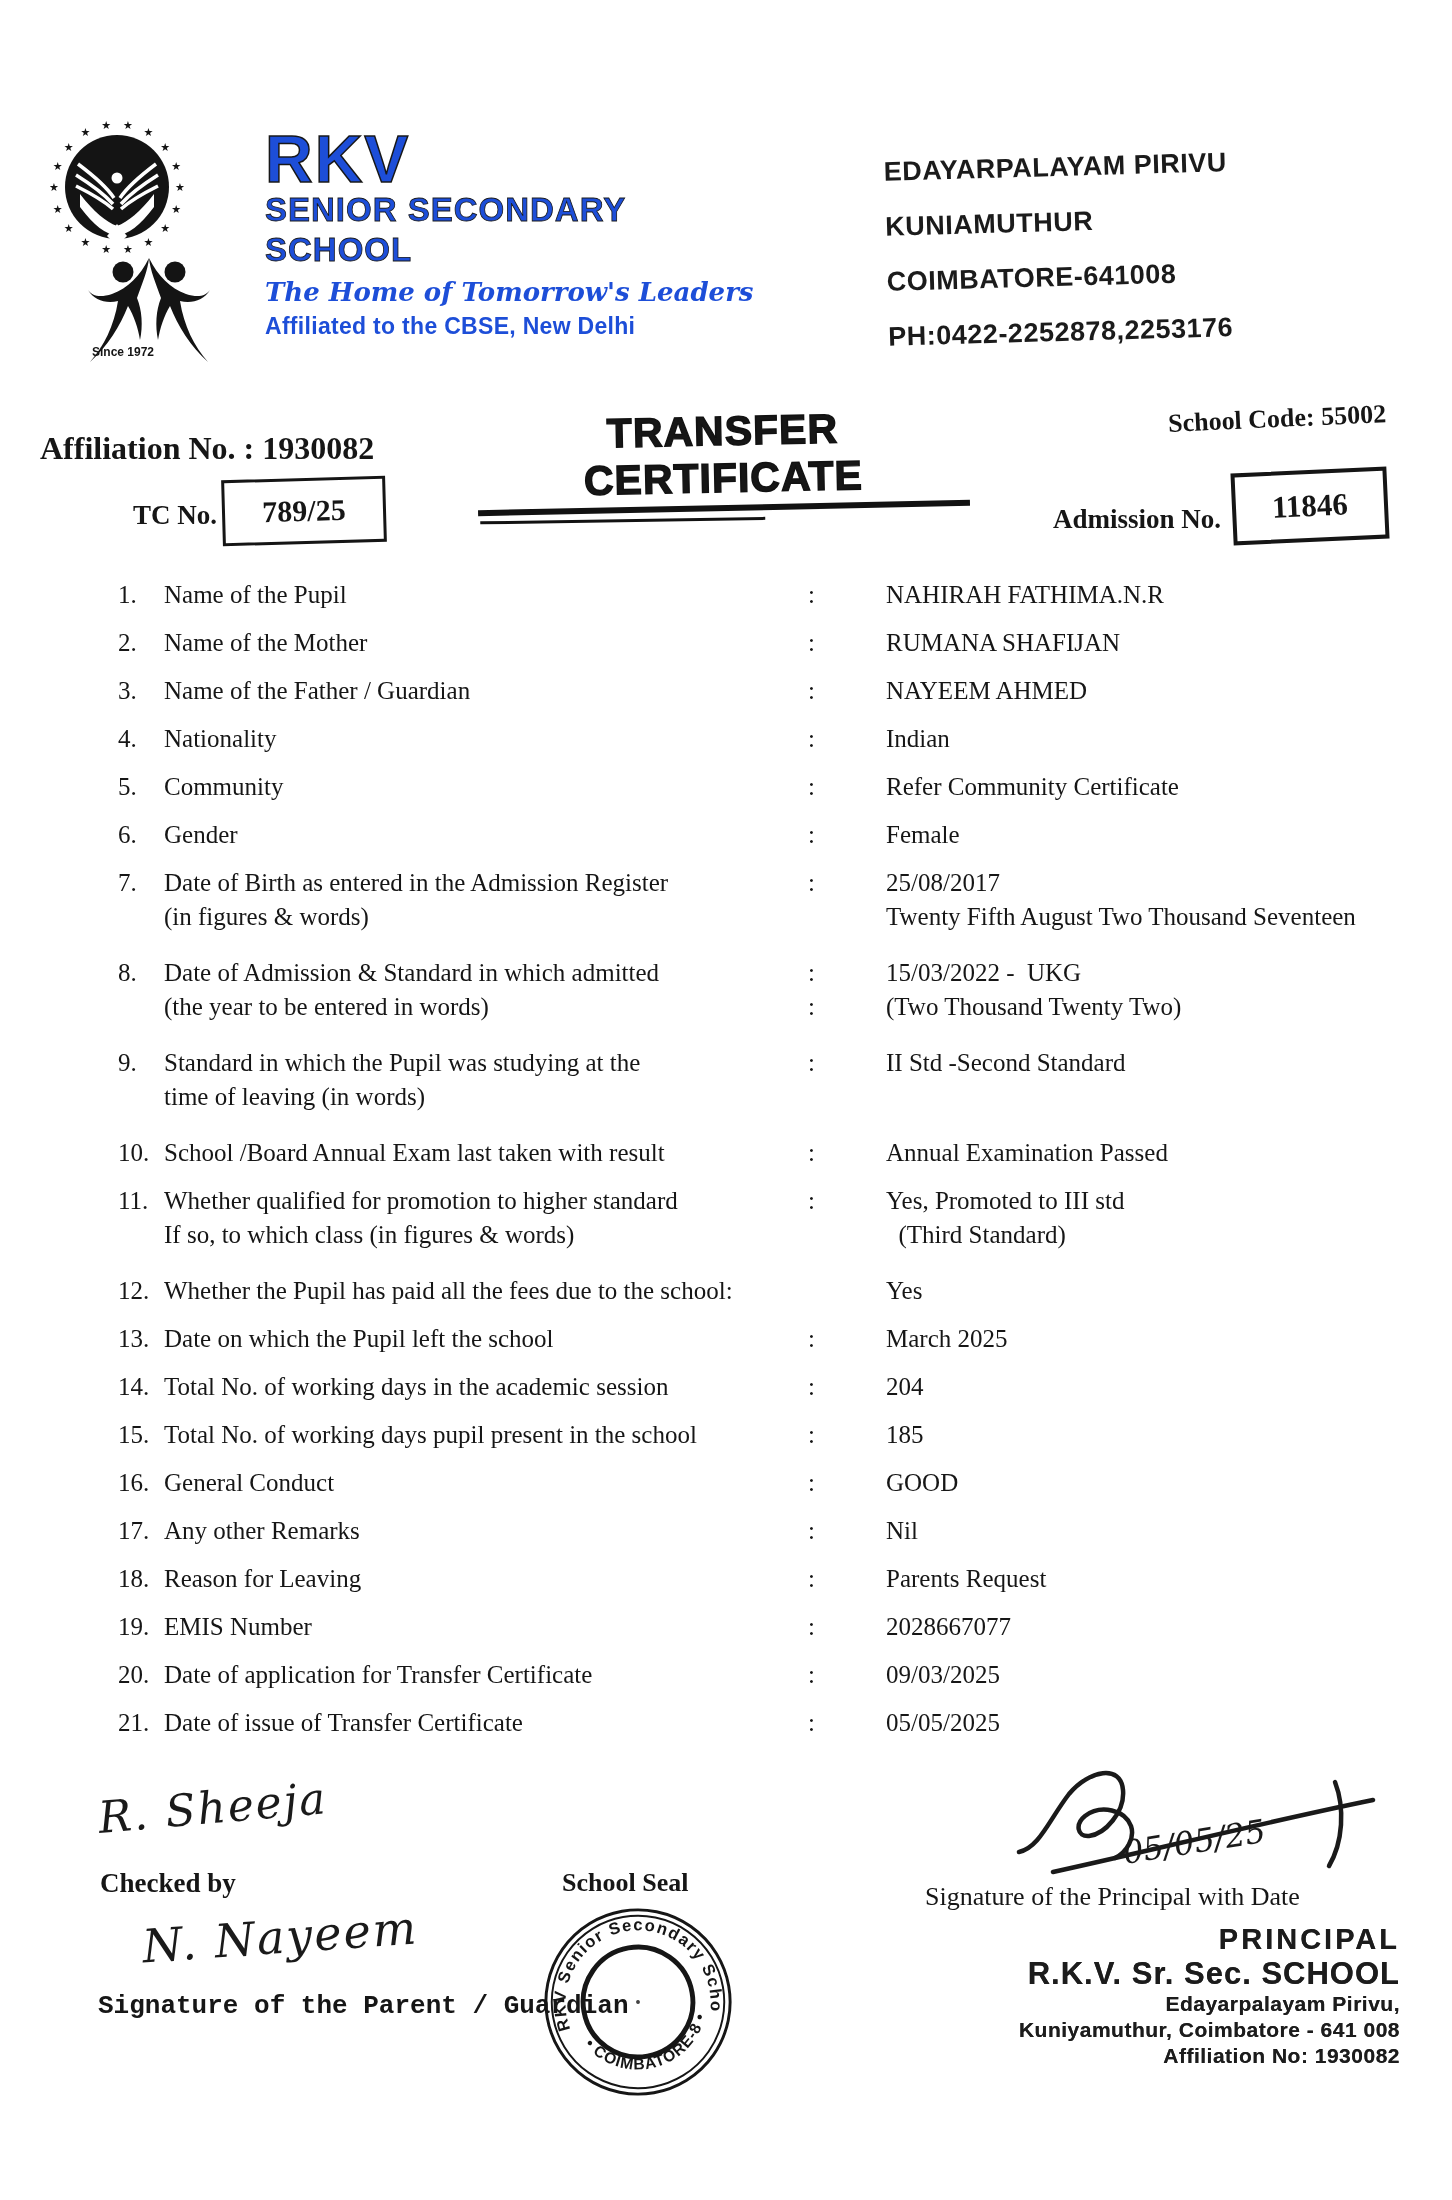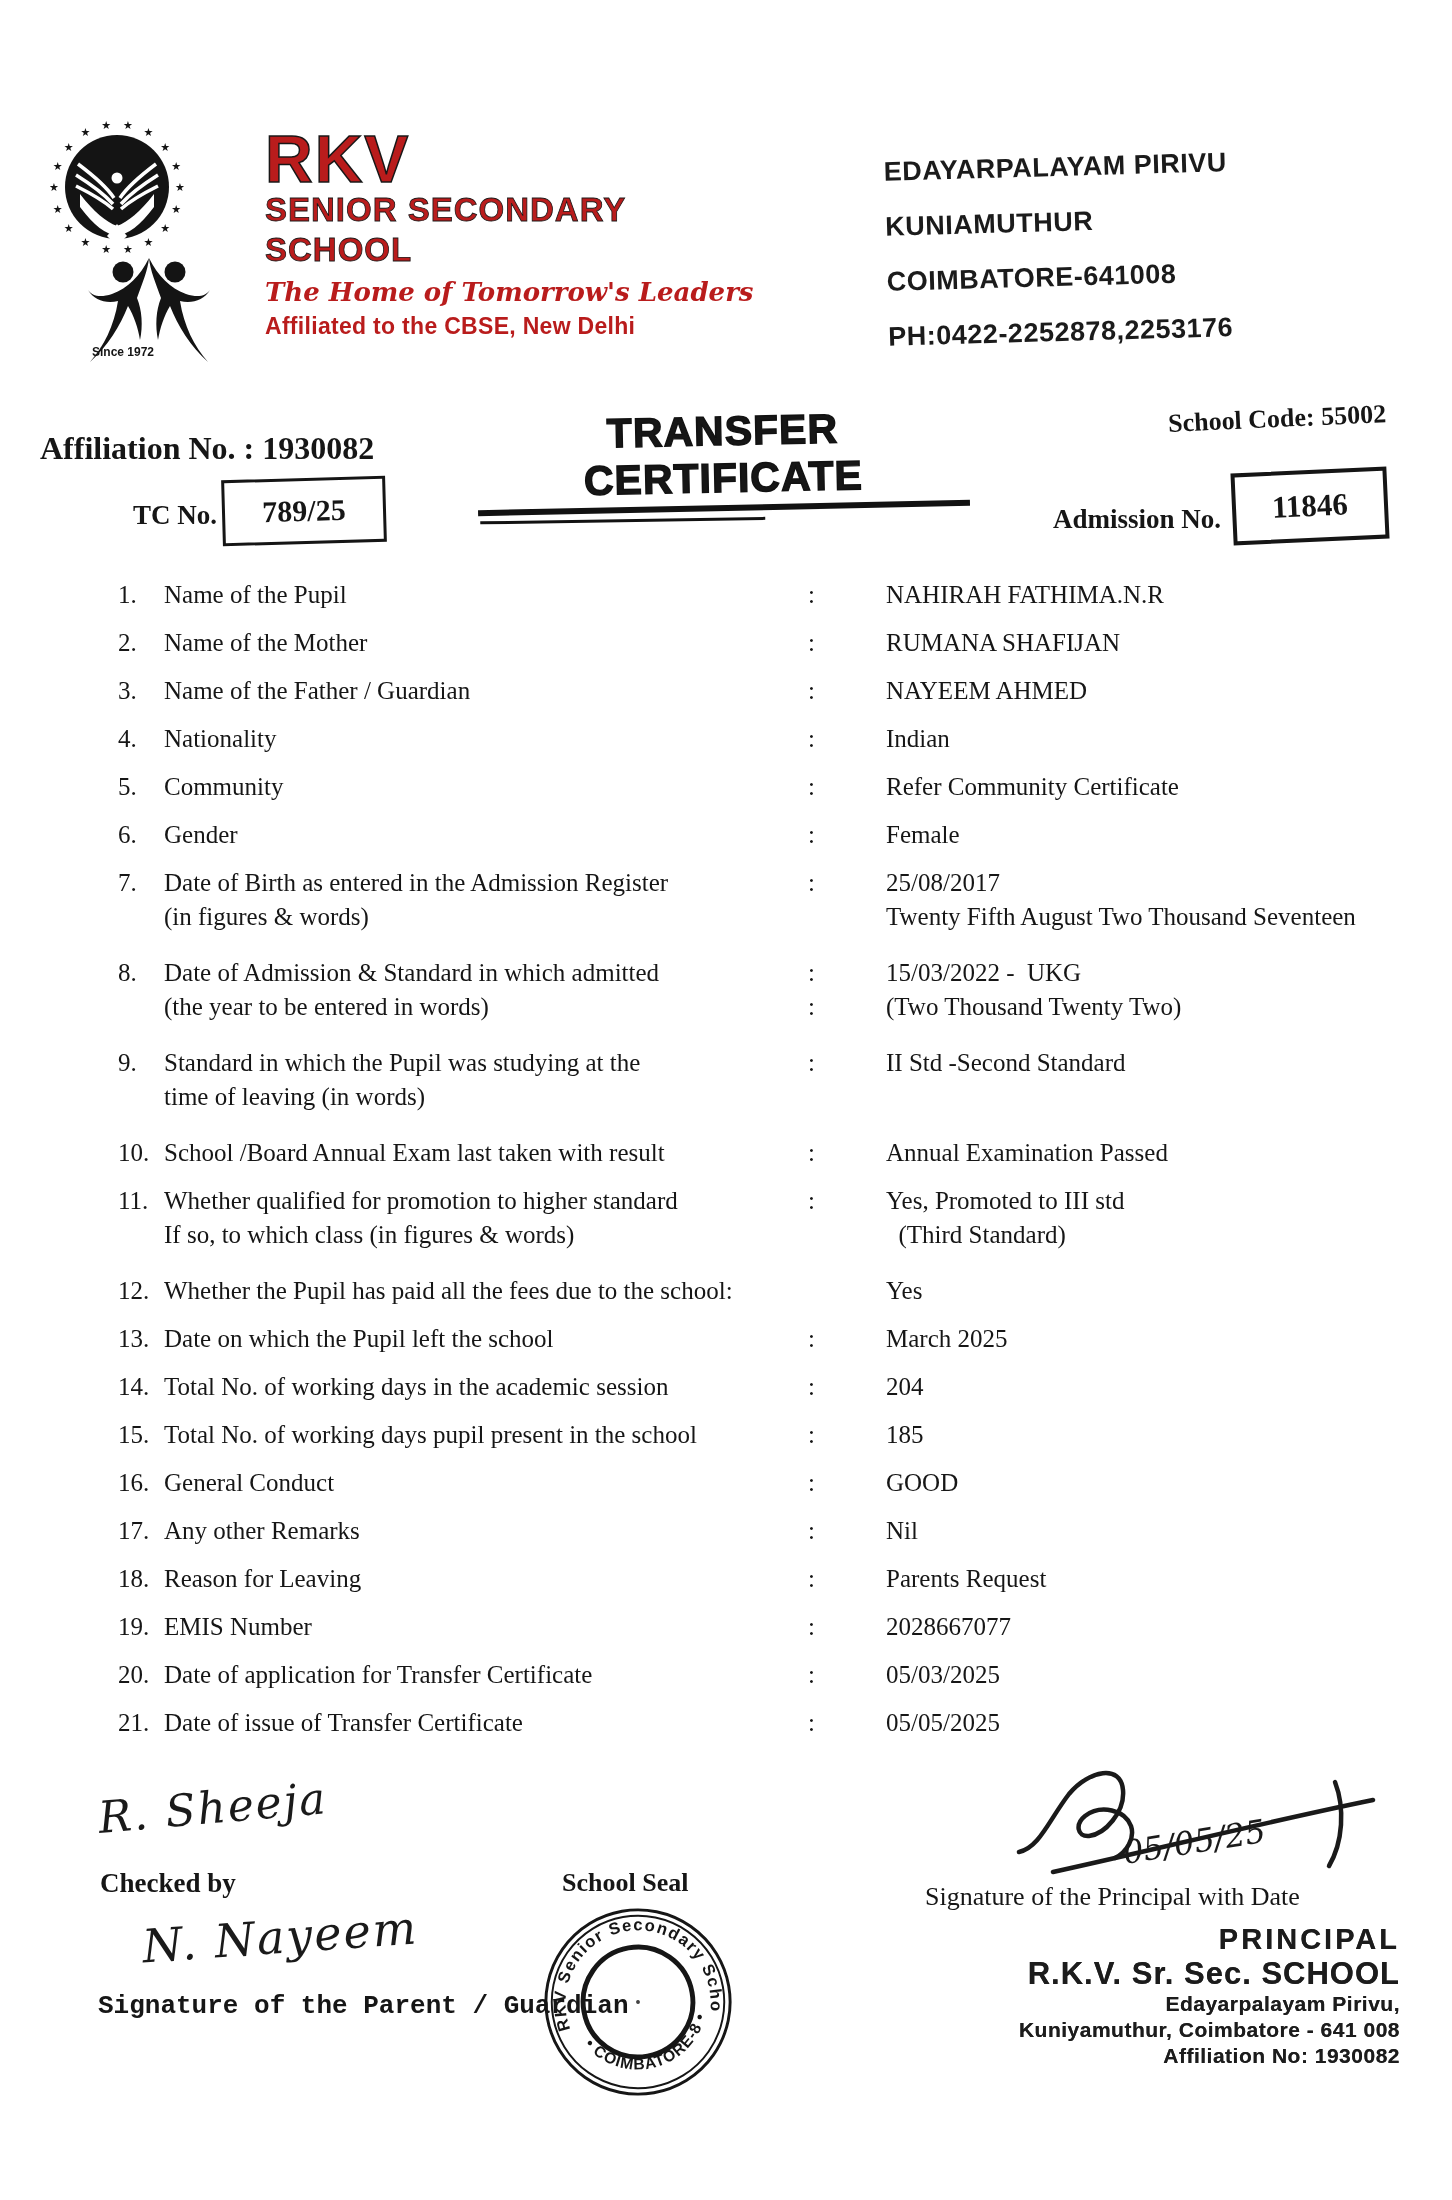--- a/index.html
+++ b/index.html
@@ -1,21 +1,21 @@
 <!DOCTYPE html>
 <html><head>
 <meta charset="utf-8">
 <style>
   html,body{margin:0;padding:0;background:#e8e8e8;}
   .page{position:relative;width:1452px;height:2200px;background:#ffffff;overflow:hidden;
         font-family:"Liberation Serif","DejaVu Serif",serif;color:#161616;}
 
   
   .logo{position:absolute;left:50px;top:112px;width:210px;height:260px;}
-  .school-block{position:absolute;left:265px;top:128px;font-family:"Liberation Sans","DejaVu Sans",sans-serif;color:#b91c1c;}
+  .school-block{position:absolute;left:265px;top:128px;font-family:"Liberation Sans","DejaVu Sans",sans-serif;color:#1d4ed8;}
   .rkv{font-size:66px;font-weight:bold;line-height:62px;letter-spacing:2px;-webkit-text-stroke:1.5px #171717;}
   .sname{font-size:33px;font-weight:bold;line-height:40px;letter-spacing:1px;-webkit-text-stroke:.8px #171717;}
   .tagline{font-family:"DejaVu Serif",serif;font-style:italic;font-weight:bold;font-size:26px;line-height:36px;margin-top:4px;}
   .affil{font-size:23px;font-weight:bold;line-height:32px;letter-spacing:.3px;}
   .address{position:absolute;left:886px;top:140px;font-family:"Liberation Sans","DejaVu Sans",sans-serif;
            font-weight:bold;font-size:27px;line-height:55px;letter-spacing:.5px;color:#1b1b1b;transform:rotate(-1.6deg);}
 
   
   .affno{position:absolute;left:40px;top:430px;font-size:32px;font-weight:bold;}
   .tc-title{position:absolute;left:477px;top:408px;width:492px;text-align:center;transform:rotate(-1.2deg);
@@ -414,21 +414,21 @@
         <div class="c-num">
           <div class="ln">20.</div>
         </div>
         <div class="c-label">
           <div class="ln">Date of application for Transfer Certificate</div>
         </div>
         <div class="c-colon">
           <div class="ln">:</div>
         </div>
         <div class="c-value">
-          <div class="ln">05/03/2025</div>
+          <div class="ln">09/03/2025</div>
         </div>
       </div>
       <div class="row">
         <div class="c-num">
           <div class="ln">21.</div>
         </div>
         <div class="c-label">
           <div class="ln">Date of issue of Transfer Certificate</div>
         </div>
         <div class="c-colon">

